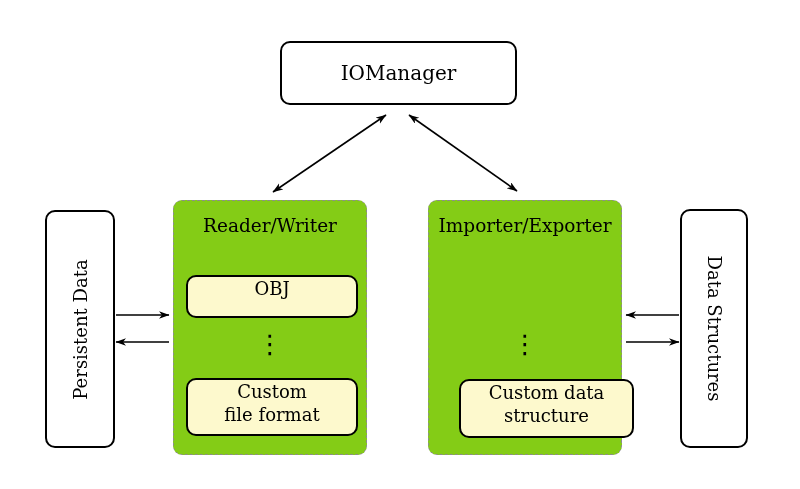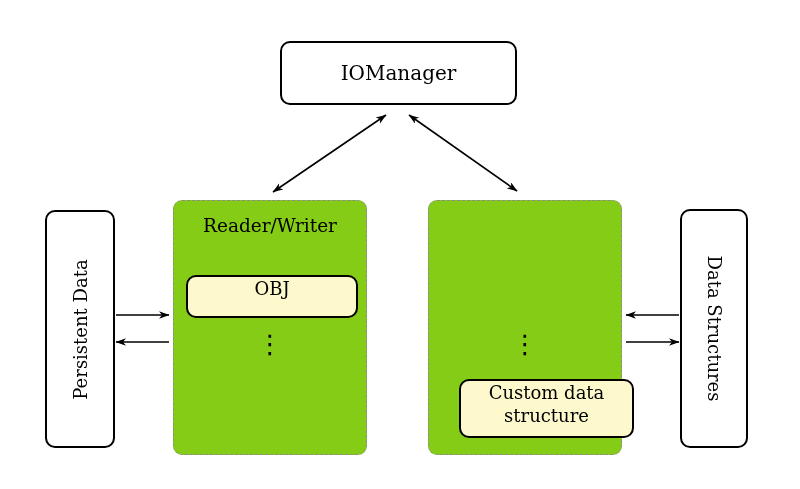--- a/index.html
+++ b/index.html
@@ -108,23 +108,28 @@
   <div class="node io-node">
     <span>IOManager</span>
   </div>
 
   <div class="group group-left">
     <div class="group-title">Reader/Writer</div>
     <div class="inner-node gl-top">
       <span>OBJ</span>
     </div>
     <div class="dots">⋮</div>
+    <div class="inner-node gl-bot">
+      <span class="multiline">Custom
+file format</span>
+    </div>
   </div>
 
   <div class="group group-right">
+    <div class="group-title">Importer/Exporter</div>
     <div class="dots">⋮</div>
     <div class="inner-node gr-bot">
       <span class="multiline">Custom data
 structure</span>
     </div>
   </div>
 
   <div class="node side-node side-left">
     <span class="rot-ccw">Persistent Data</span>
   </div>

